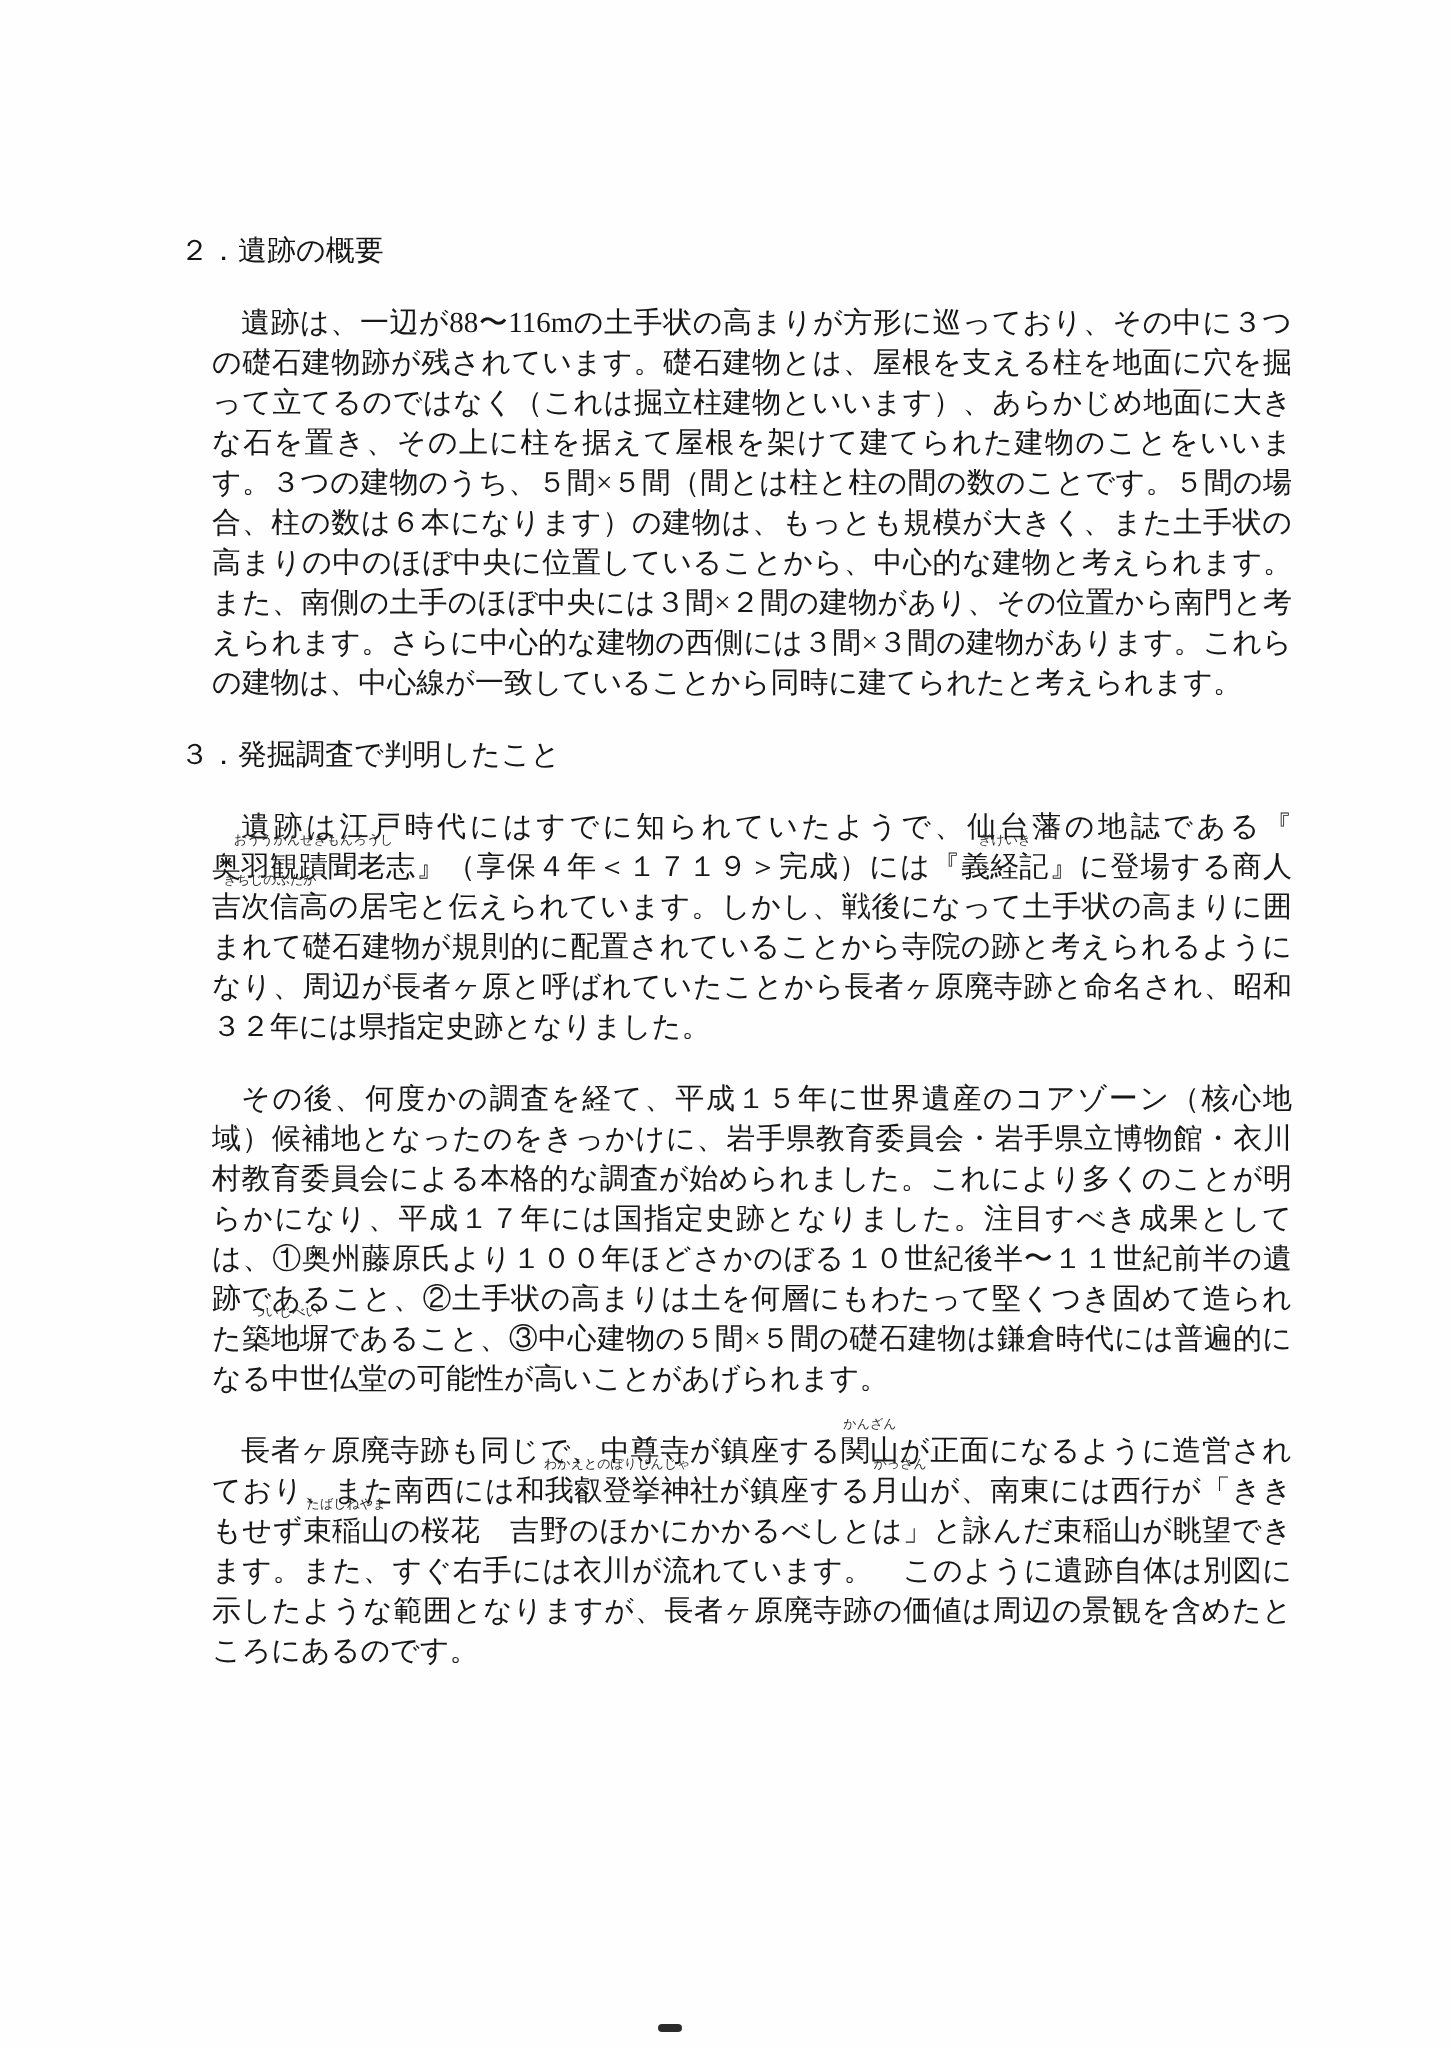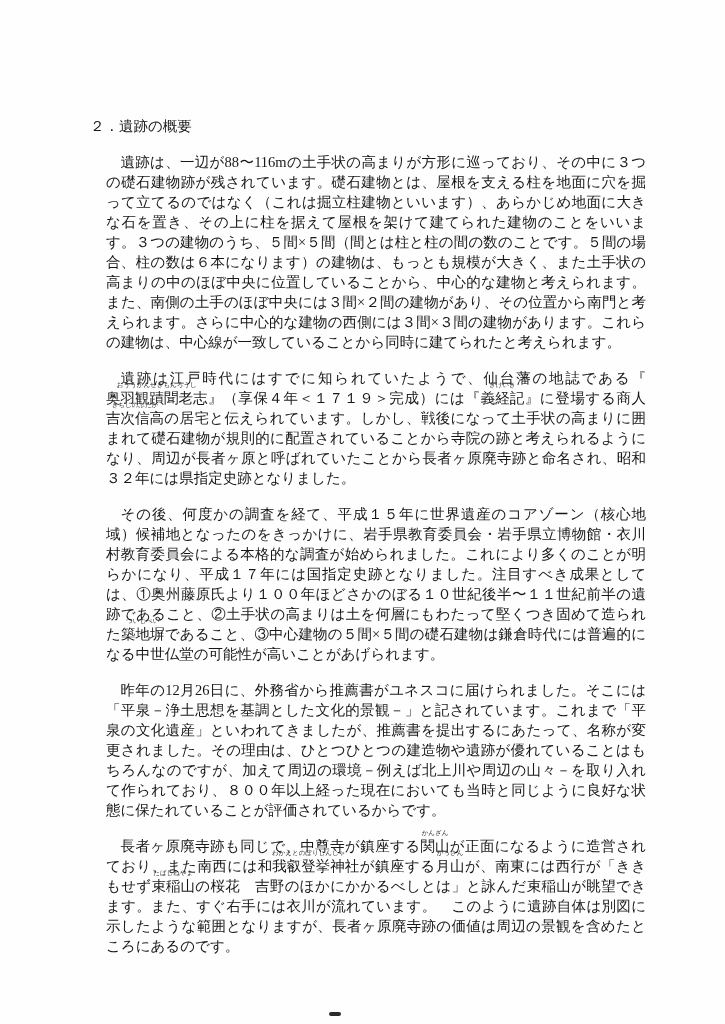--- a/index.html
+++ b/index.html
@@ -63,21 +63,21 @@
 </style>
 </head>
 <body>
 
 <div class="page">
   <div class="content">
 
     <h2>２．遺跡の概要</h2>
     <p>遺跡は、一辺が88〜116mの土手状の高まりが方形に巡っており、その中に３つの礎石建物跡が残されています。礎石建物とは、屋根を支える柱を地面に穴を掘って立てるのではなく（これは掘立柱建物といいます）、あらかじめ地面に大きな石を置き、その上に柱を据えて屋根を架けて建てられた建物のことをいいます。３つの建物のうち、５間×５間（間とは柱と柱の間の数のことです。５間の場合、柱の数は６本になります）の建物は、もっとも規模が大きく、また土手状の高まりの中のほぼ中央に位置していることから、中心的な建物と考えられます。また、南側の土手のほぼ中央には３間×２間の建物があり、その位置から南門と考えられます。さらに中心的な建物の西側には３間×３間の建物があります。これらの建物は、中心線が一致していることから同時に建てられたと考えられます。</p>
 
+    <h2>３．発掘調査で判明したこと</h2>
     <p>遺跡は江戸時代にはすでに知られていたようで、仙台藩の地誌である『<span class="rb">奥羽観蹟聞老志<span class="rt">おううかんせきもんろうし</span></span>』（享保４年＜１７１９＞完成）には『<span class="rb">義経記<span class="rt">ぎけいき</span></span>』に登場する商人<span class="rb">吉次信高<span class="rt">きちじのぶたか</span></span>の居宅と伝えられています。しかし、戦後になって土手状の高まりに囲まれて礎石建物が規則的に配置されていることから寺院の跡と考えられるようになり、周辺が長者ヶ原と呼ばれていたことから長者ヶ原廃寺跡と命名され、昭和３２年には県指定史跡となりました。</p>
     <p>その後、何度かの調査を経て、平成１５年に世界遺産のコアゾーン（核心地域）候補地となったのをきっかけに、岩手県教育委員会・岩手県立博物館・衣川村教育委員会による本格的な調査が始められました。これにより多くのことが明らかになり、平成１７年には国指定史跡となりました。注目すべき成果としては、①奥州藤原氏より１００年ほどさかのぼる１０世紀後半〜１１世紀前半の遺跡であること、②土手状の高まりは土を何層にもわたって堅くつき固めて造られた<span class="rb">築地塀<span class="rt">ついじべい</span></span>であること、③中心建物の５間×５間の礎石建物は鎌倉時代には普遍的になる中世仏堂の可能性が高いことがあげられます。</p>
 
-    <p>昨年の12月26日に、外務省から推薦書がユネスコに届けられました。そこには「平泉－浄土思想を基調とした文化的景観－」と記されています。これまで「平泉の文化遺産」といわれてきましたが、推薦書を提出するにあたって、名称が変更されました。その理由は、ひとつひとつの建造物や遺跡が優れていることはもちろんなのですが、加えて周辺の環境－例えば北上川や周辺の山々－を取り入れて作られており、８００年以上経った現在においても当時と同じように良好な状態に保たれていることが評価されているからです。</p>
     <p>長者ヶ原廃寺跡も同じで、中尊寺が鎮座する<span class="rb">関山<span class="rt">かんざん</span></span>が正面になるように造営されており、また南西には<span class="rb">和我叡登挙神社<span class="rt">わかえとのぼりじんじゃ</span></span>が鎮座する<span class="rb">月山<span class="rt">がっさん</span></span>が、南東には西行が「ききもせず<span class="rb">束稲山<span class="rt">たばしねやま</span></span>の桜花　吉野のほかにかかるべしとは」と詠んだ束稲山が眺望できます。また、すぐ右手には衣川が流れています。　このように遺跡自体は別図に示したような範囲となりますが、長者ヶ原廃寺跡の価値は周辺の景観を含めたところにあるのです。</p>
 
   </div>
   <div class="scan-mark"></div>
 </div>
 
 </body></html>

